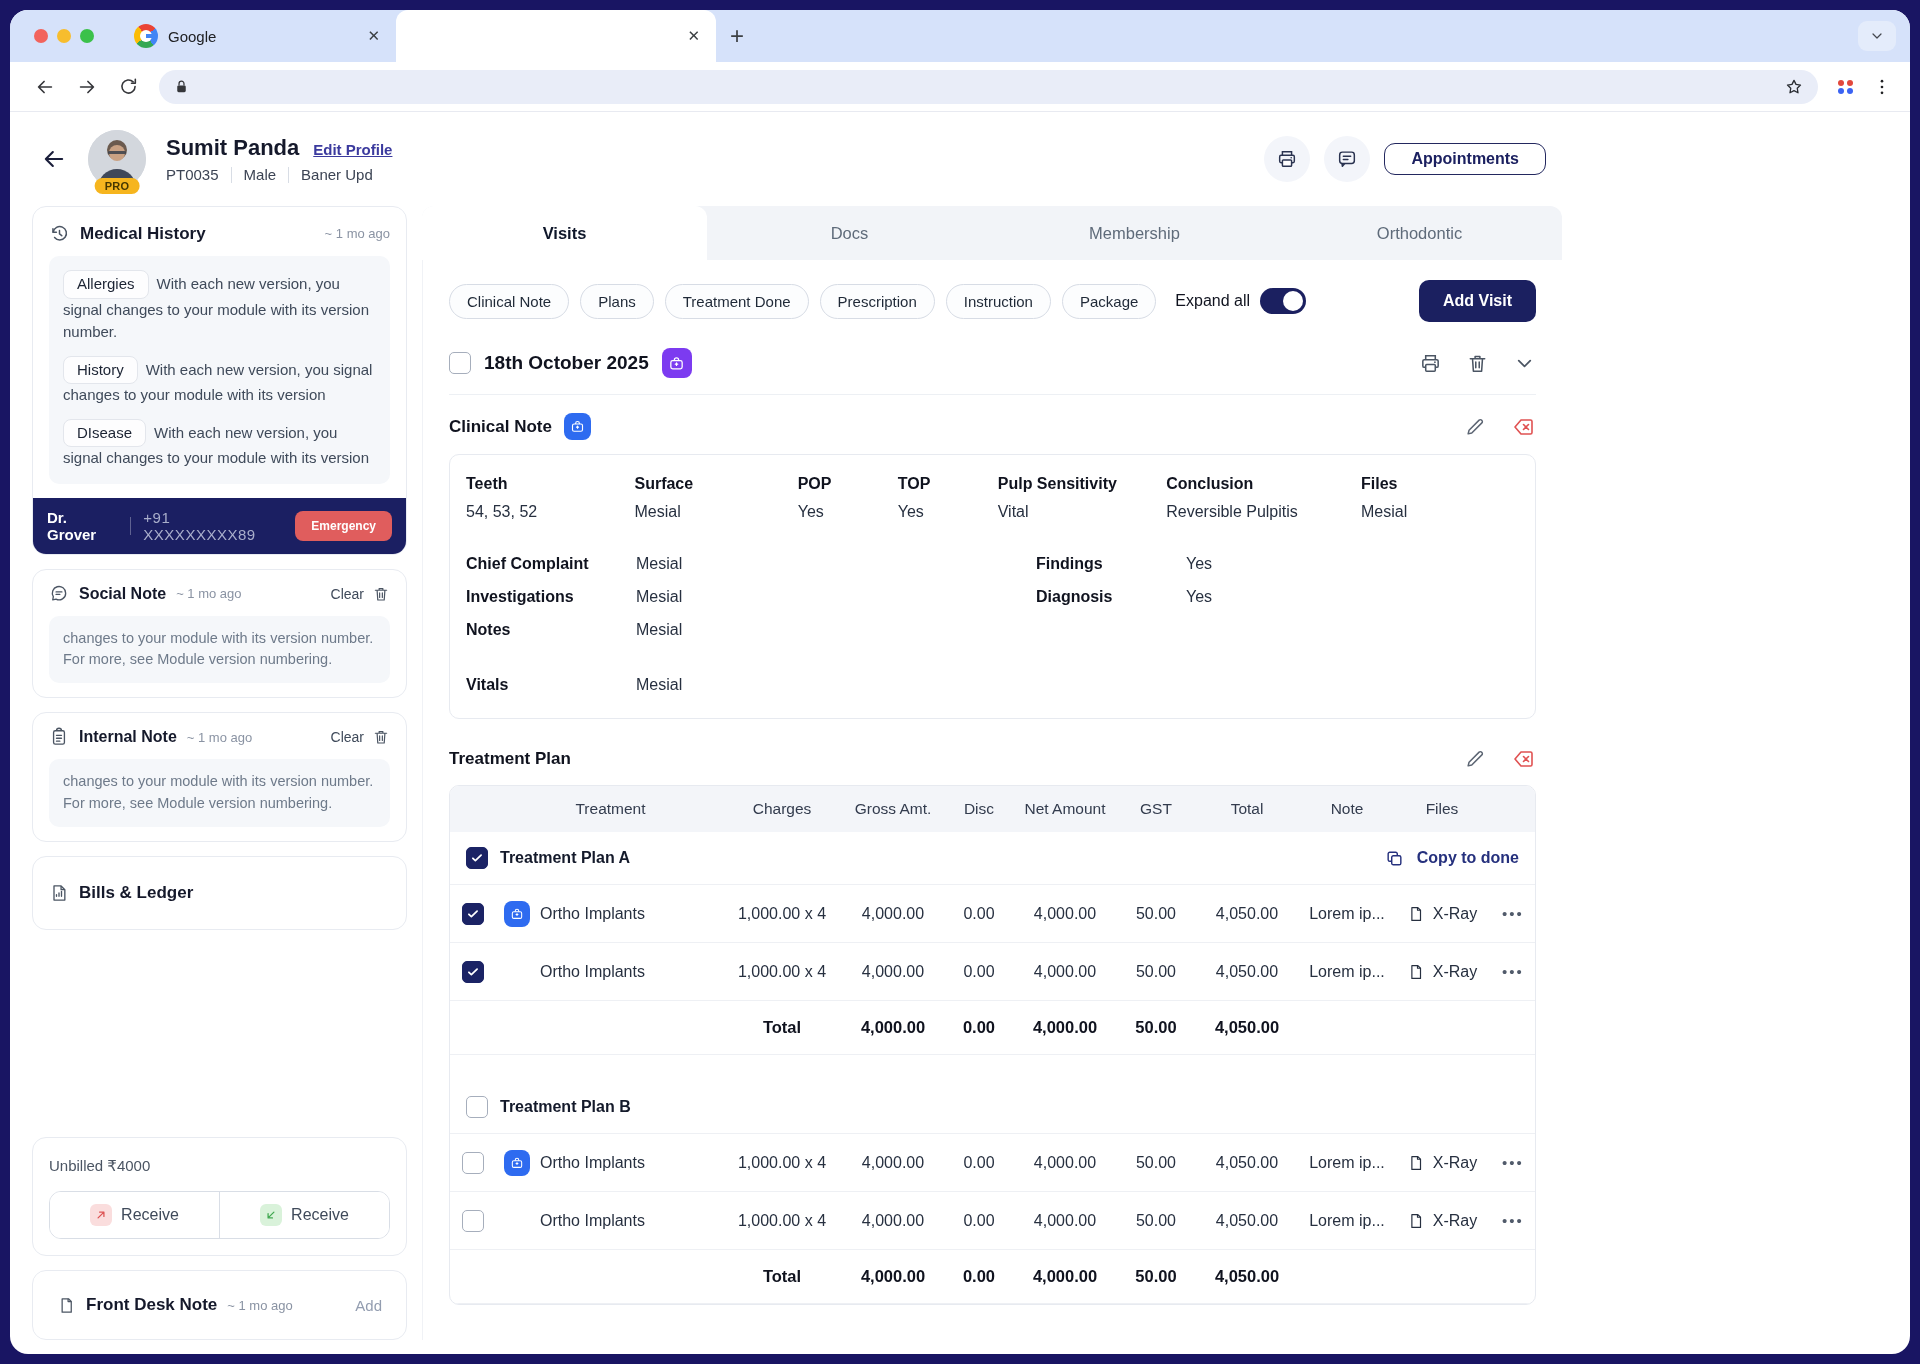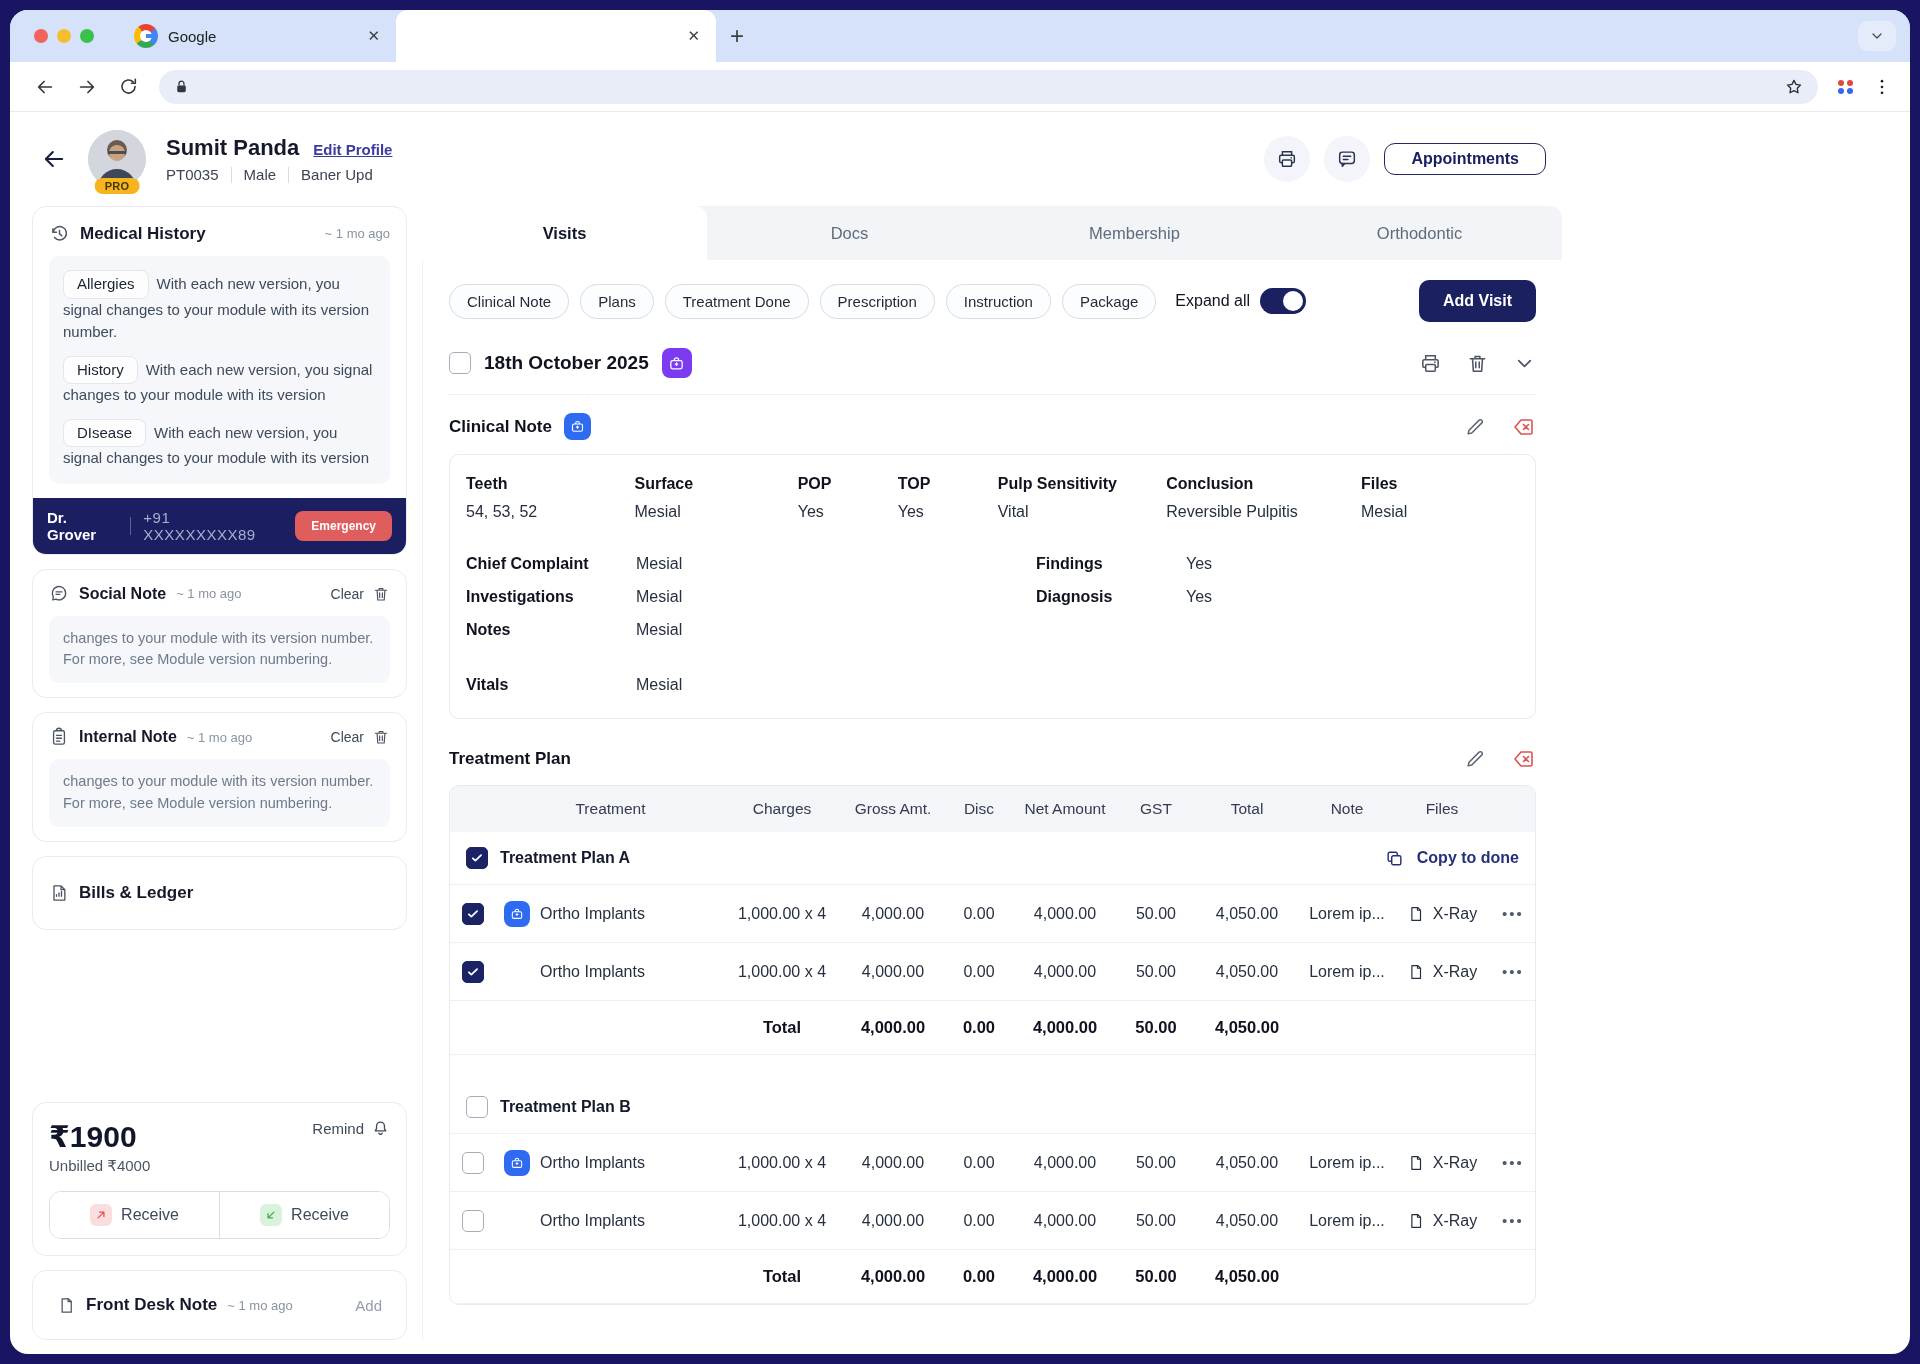--- a/index.html
+++ b/index.html
@@ -463,31 +463,20 @@
           <span class="icon-gray">
               <svg width="20" height="20">
                 <use href="#i-docchart"></use>
               </svg>
             </span>
           <span class="card-title">Bills &amp; Ledger</span>
         </div>
       </div>
 
       <div class="card balance-card">
-        <div class="bal-top">
-          <span class="amount">₹1900</span>
-          <span class="remind">
-            <span>Remind</span>
-            <span>
-                <svg width="19" height="19">
-                  <use href="#i-bell"></use>
-                </svg>
-              </span>
-          </span>
-        </div>
         <div class="unbilled">Unbilled ₹4000</div>
         <div class="receive-split">
           <span class="receive-half">
             <span class="mini-tile tile-red">
                 <svg width="14" height="14">
                   <use href="#i-arrow-ne"></use>
                 </svg>
               </span>
             <span>Receive</span>
           </span>

